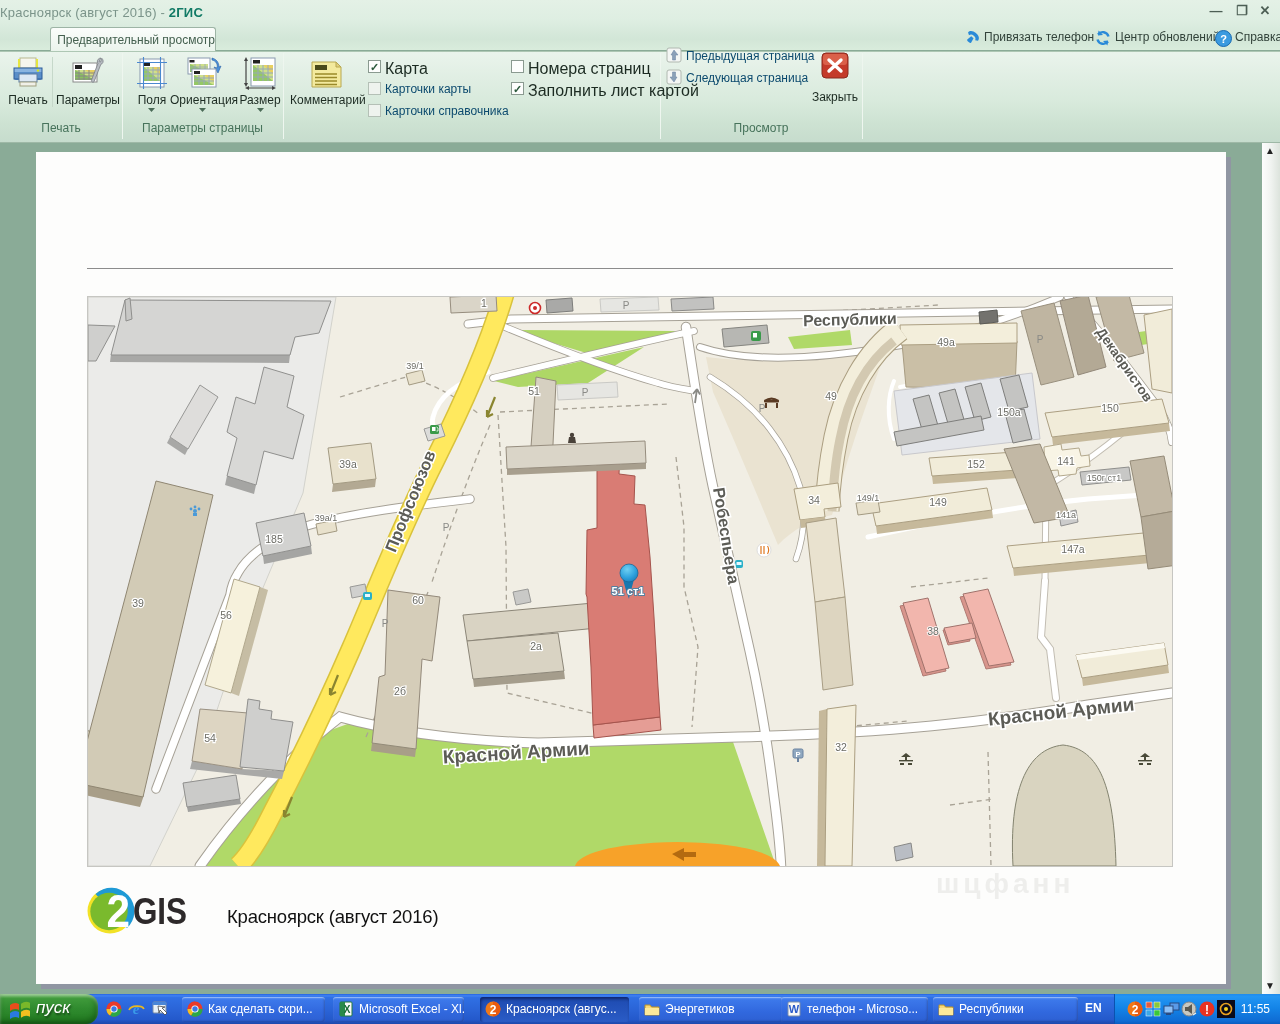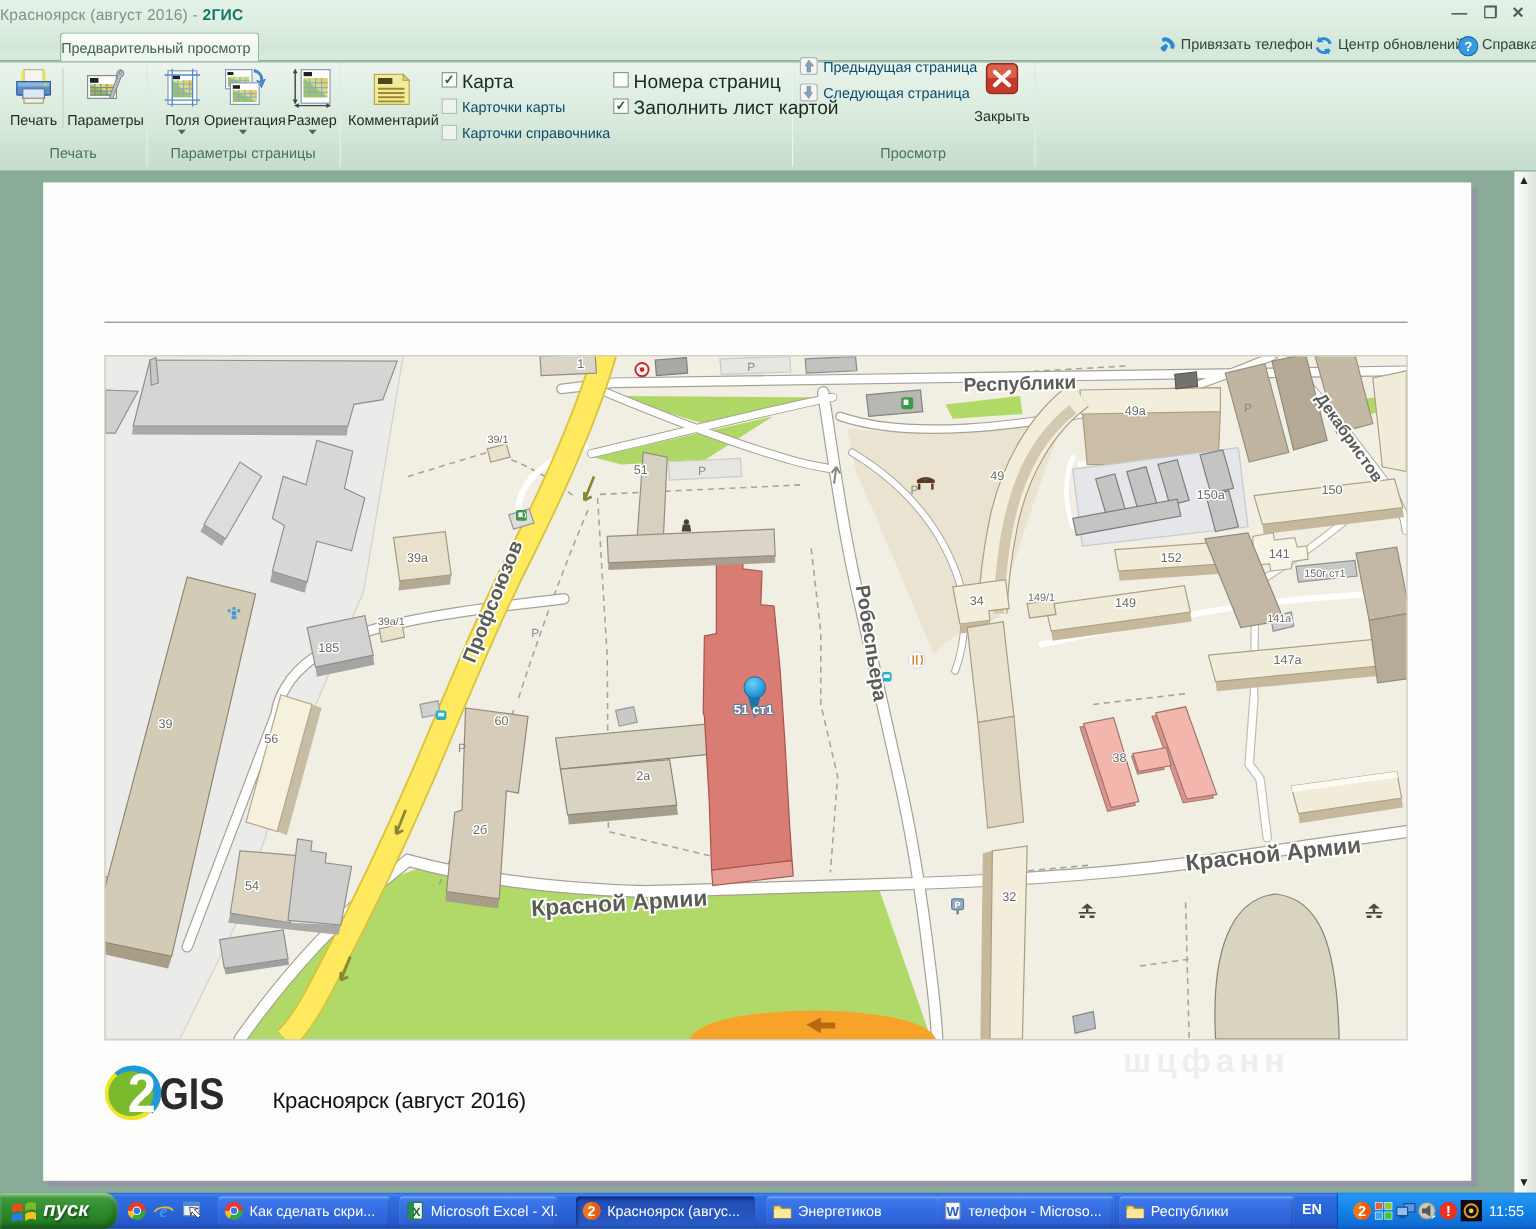--- a/index.html
+++ b/index.html
@@ -3,21 +3,21 @@
 *{margin:0;padding:0;box-sizing:border-box}
 html,body{width:1280px;height:1024px;overflow:hidden;font-family:"Liberation Sans",sans-serif}
 #app{position:absolute;left:0;top:0;width:1280px;height:1024px;background:#8aab97}
 .abs{position:absolute}
 
 #titlebar{left:0;top:0;width:1280px;height:50px;background:linear-gradient(180deg,#e4f1e6 0%,#deeee2 40%,#d2e6d7 78%,#d9ecdc 100%)}
 #title{left:0;top:5px;width:1268px;text-align:left;font-size:13px;color:#7b948a;letter-spacing:.2px}
 #title b{color:#117a65;font-weight:bold}
 .winbtn{top:3px;width:14px;height:15px;color:#4c5e54;font-size:13px;text-align:center;font-weight:bold}
 
-#tab{left:50px;top:27px;width:166px;height:24px;background:linear-gradient(180deg,#fbfdfb,#eaf4ec);border:1px solid #9db4a5;border-bottom:none;border-radius:3px 3px 0 0;font-size:12px;color:#44604f;text-align:left;line-height:24px}
+#tab{left:50px;top:27px;width:166px;height:24px;background:linear-gradient(180deg,#fbfdfb,#eaf4ec);border:1px solid #9db4a5;border-bottom:none;border-radius:3px 3px 0 0;font-size:12px;color:#44604f;text-align:right;line-height:24px}
 
 #ribbon{left:0;top:51px;width:1280px;height:92px;background:linear-gradient(180deg,#eaf4ec 0%,#e0eee3 30%,#d8eadc 55%,#cde2d2 80%,#c6dccd 100%);border-top:1px solid #aec7b4;border-bottom:1px solid #9eb8a6}
 .gsep{top:53px;width:1px;height:86px;border-right:1px solid #eef6ef;background-color:#b9cfbd}
 .glabel{top:121px;font-size:12px;color:#47735b;text-align:center}
 .blabel{font-size:12px;color:#1c2b22;text-align:center}
 .graytext{font-size:12px;color:#0c4a6e}
 .darr{width:7px;height:4px}
 .cb{width:13px;height:13px;border:1px solid #8a9a90;background:#fdfefd;font-size:11px;line-height:12px;text-align:center;color:#2c5a3c;font-weight:bold}
 .cb.dis{border-color:#b4c0b6;background:#eef3ee}
 .cblabel{font-size:16px;color:#1c2b22}
@@ -29,21 +29,21 @@
 #hline{left:51px;top:116px;width:1086px;height:1px;background:#8c8c8c}
 #mapbox{left:51px;top:144px;width:1086px;height:571px;border:1px solid #c6c6c2;background:#f1eee4}
 #wmark{left:900px;top:716px;width:270px;font-size:28px;color:#eeeeec;font-weight:bold;letter-spacing:4px}
 #footer-text{left:191px;top:754px;font-size:18.5px;color:#111;letter-spacing:-0.2px}
 
 #vscroll{left:1262px;top:0px;width:18px;height:851px;background:linear-gradient(90deg,#fdfdfd 0%,#f0f3f0 50%,#dce3dc 100%)}
 .sarr{left:3px;width:11px;height:10px;color:#222;font-size:10px;line-height:10px}
 
 #taskbar{left:0;top:994px;width:1280px;height:30px;background:linear-gradient(180deg,#2663e0 0%,#3f83f2 6%,#3070e4 12%,#2a63d6 55%,#2459cb 85%,#1d48ab 100%)}
 #startbtn{left:0;top:0;width:98px;height:30px;border-radius:0 12px 12px 0;background:linear-gradient(180deg,#67b95c 0%,#3f9a3b 15%,#2f8a2e 50%,#258024 85%,#1d6a1e 100%);box-shadow:inset -2px -3px 6px rgba(0,40,0,.4), inset 0 2px 3px rgba(255,255,255,.45)}
-#startbtn span{position:absolute;left:36px;top:4px;font-size:17px;font-weight:bold;font-style:italic;color:#fff;text-shadow:1px 2px 2px rgba(0,0,0,.5)}
+#startbtn span{position:absolute;left:36px;top:4px;font-size:17px;font-weight:normal;font-style:italic;color:#fff;text-shadow:1px 2px 2px rgba(0,0,0,.5)}
 .tbtn{top:3px;height:25px;border-radius:3px;background:linear-gradient(180deg,#5591f6 0%,#3c78ea 12%,#3168de 60%,#2d60d2 100%);box-shadow:inset 0 1px 1px rgba(255,255,255,.4), inset -1px -1px 2px rgba(0,0,30,.25);color:#fff;font-size:12px;line-height:25px;white-space:nowrap;overflow:hidden}
 .tbtn .ticon{position:absolute;left:5px;top:4px;width:16px;height:16px}
 .tbtn .ttext{position:absolute;left:26px;top:0}
 .tbtn.pressed{background:linear-gradient(180deg,#1e4bb0 0%,#2453bb 50%,#2a5cc6 100%);box-shadow:inset 1px 2px 3px rgba(0,0,40,.5)}
 #tray{left:1114px;top:0;width:166px;height:30px;background:linear-gradient(180deg,#1f8aec 0%,#2396f4 8%,#1485e8 45%,#0f6cd4 90%,#0a5cc0 100%);border-left:1px solid #0a52b0}
 #clock{right:10px;top:8px;color:#fff;font-size:12px}
 </style></head>
 <body>
 <div id="app">
  <div class="abs" id="titlebar"></div>

